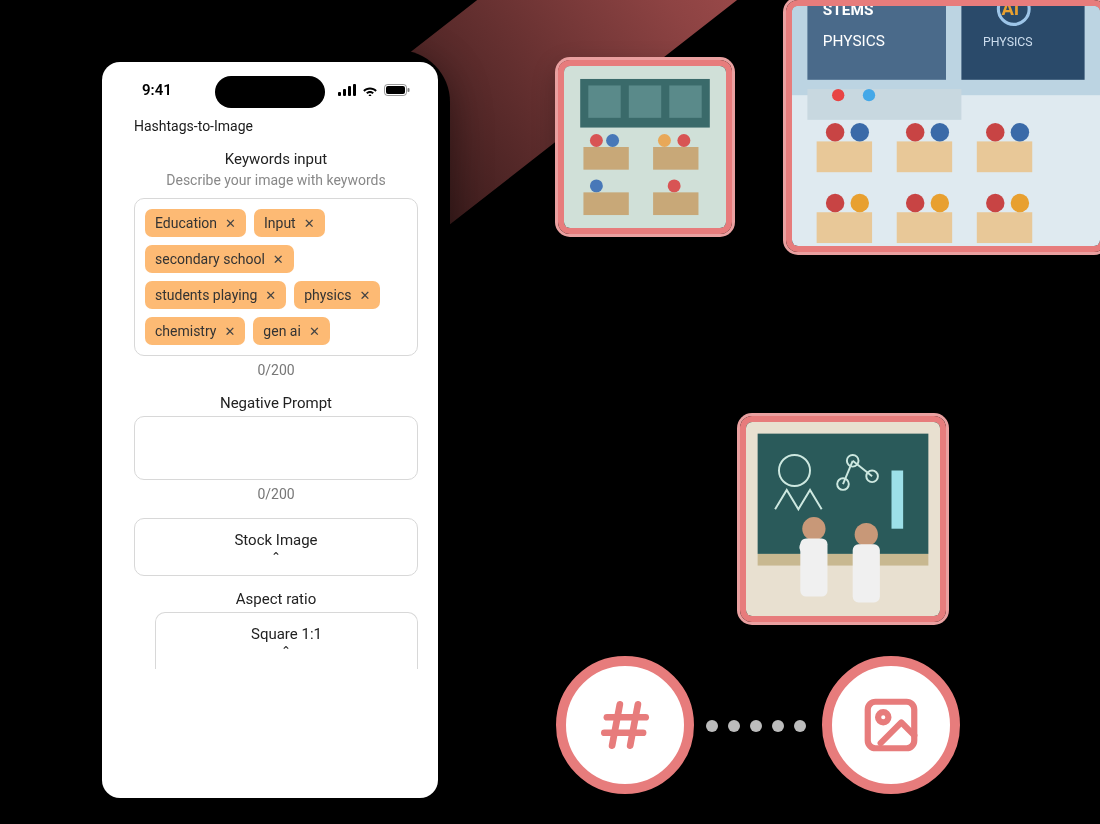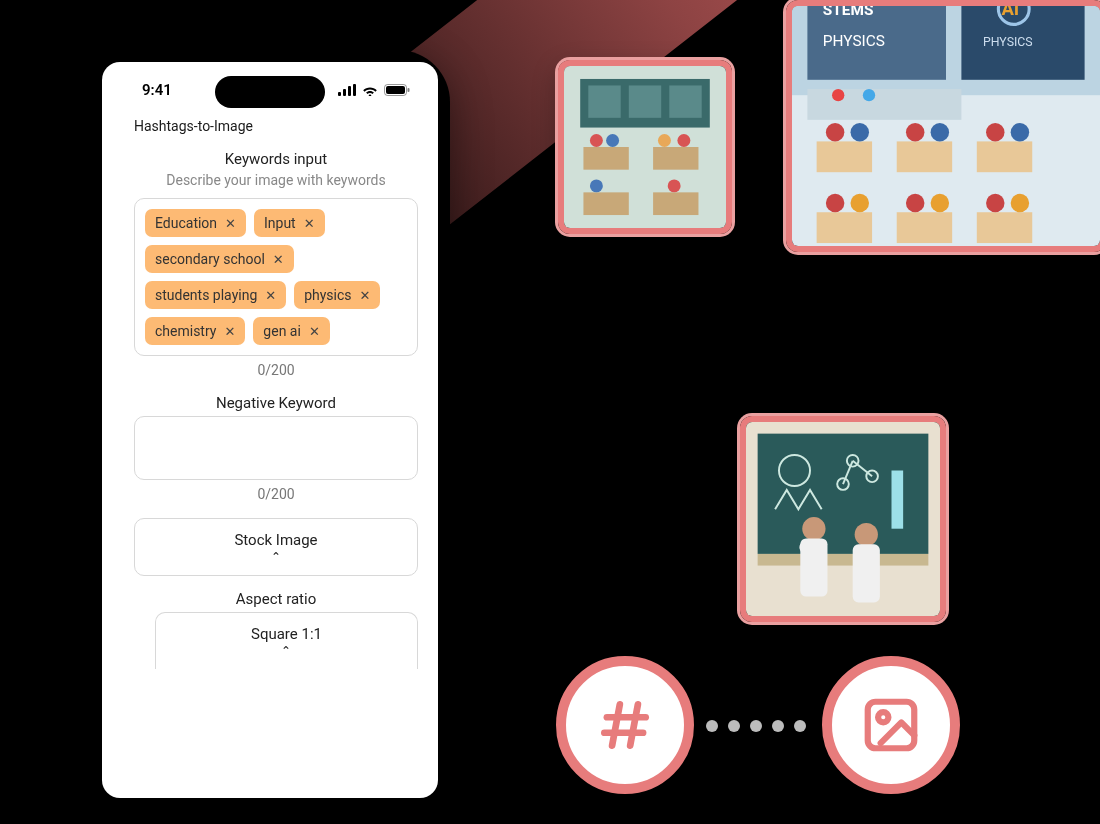--- a/index.html
+++ b/index.html
@@ -199,21 +199,21 @@
               </span>
             <span class="chip">
                 <span>gen ai</span>
                 <span class="x">✕</span>
               </span>
           </div>
           <div class="counter">0/200</div>
         </div>
 
         <div class="section">
-          <div class="field-label">Negative Keyword</div>
+          <div class="field-label">Negative Prompt</div>
           <div class="textarea"></div>
           <div class="counter">0/200</div>
         </div>
 
         <div class="section">
           <div class="select">
             <span>Stock Image</span>
             <span class="chev">⌄</span>
           </div>
         </div>

